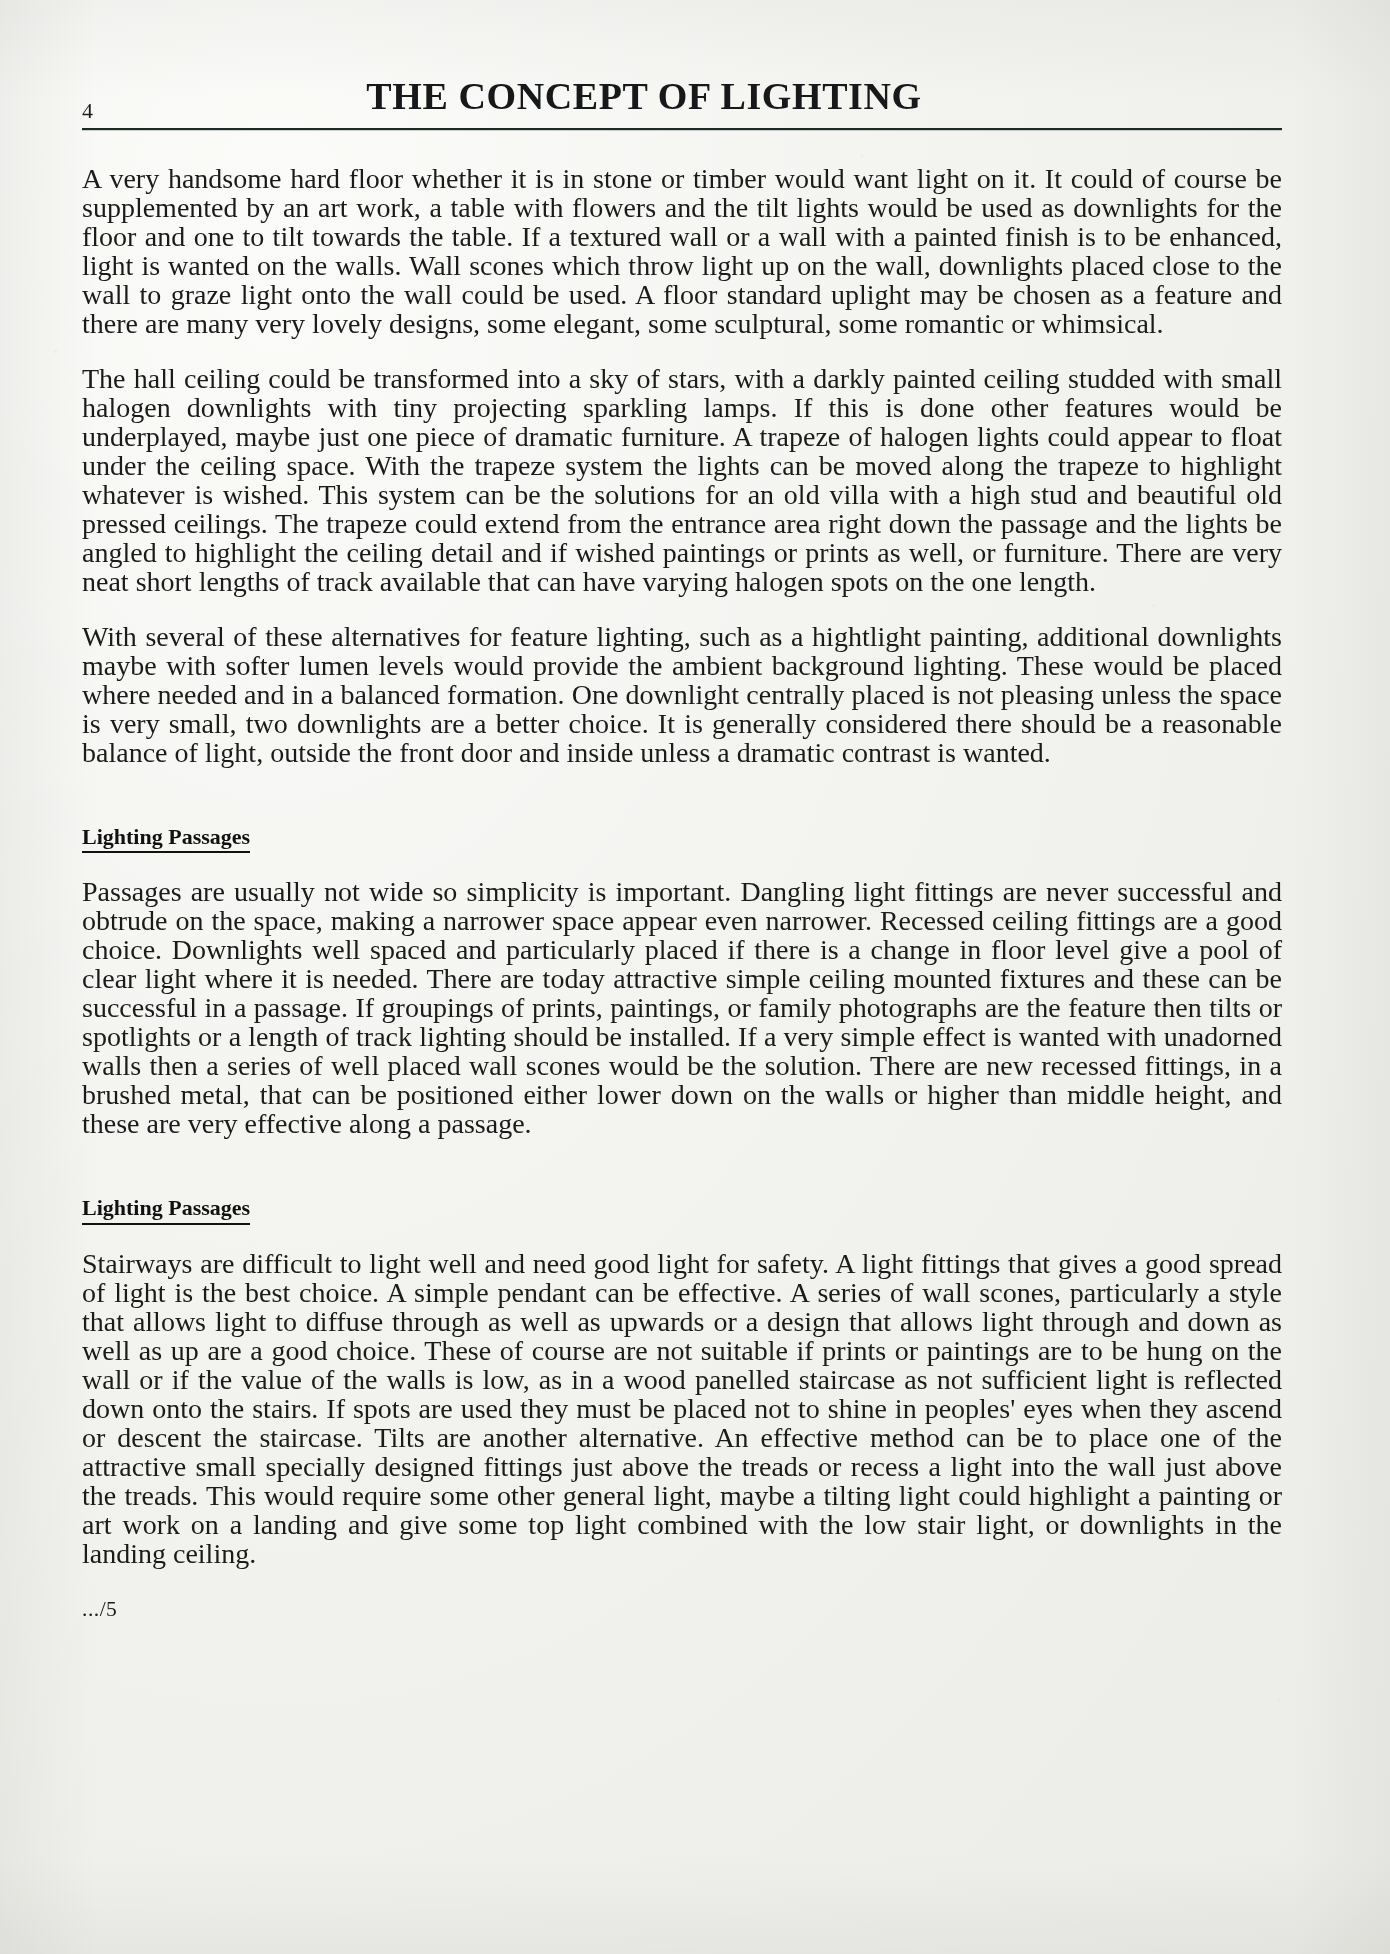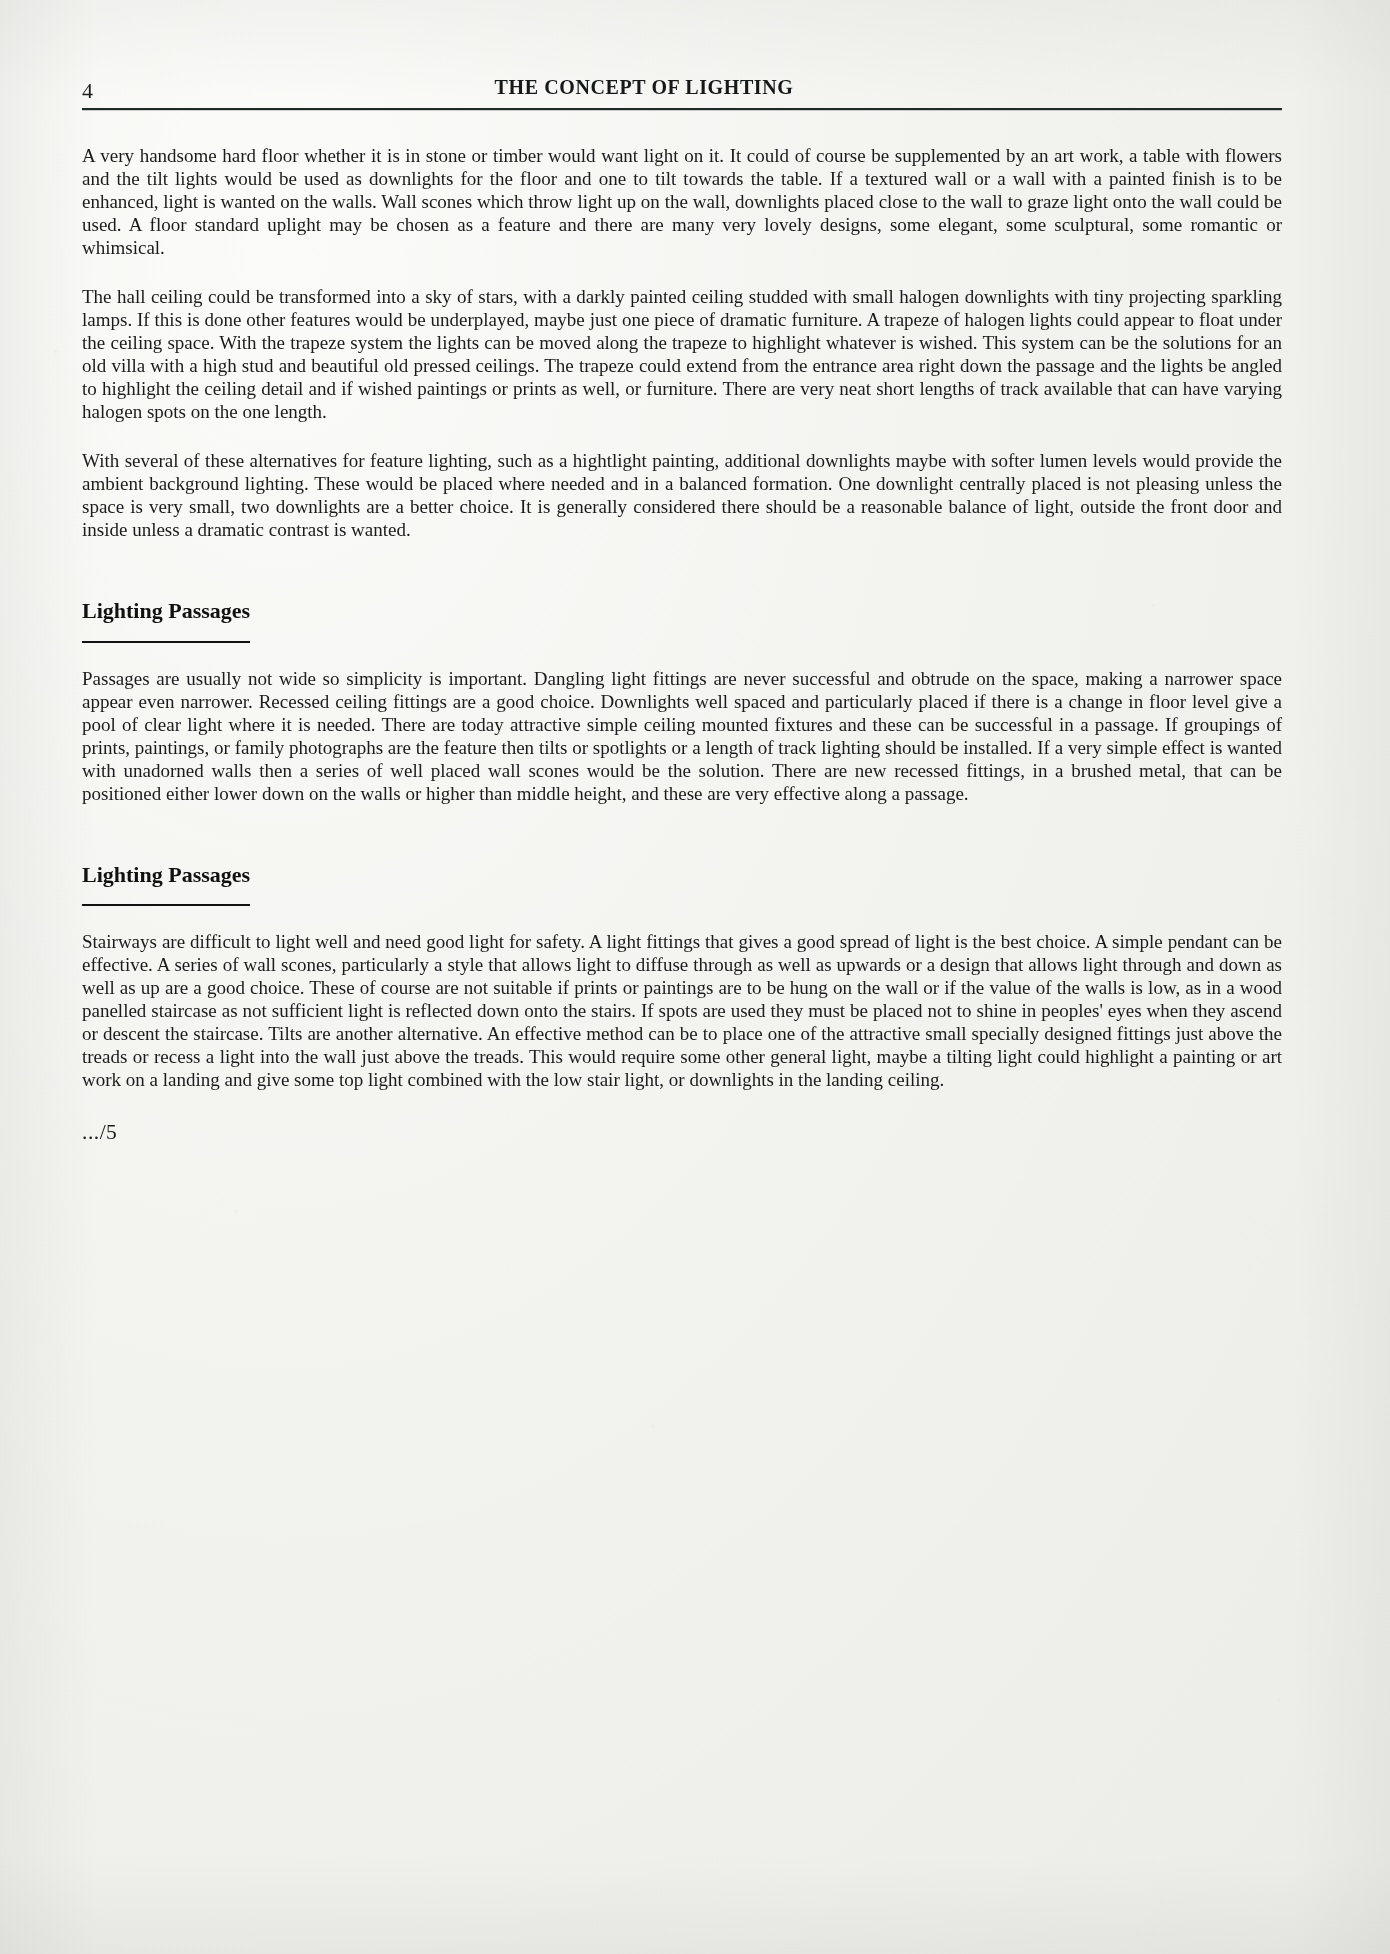--- a/index.html
+++ b/index.html
@@ -60,21 +60,21 @@
   }
 
   
   .header-block {
     position: relative;
     margin-bottom: 34px;
   }
   .doc-title {
     text-align: center;
     font-weight: bold;
-    font-size: 20px;
+    font-size: 38px;
     letter-spacing: .6px;
     color: #16181a;
     margin: 0 0 10px 0;
     padding-right: 76px;
     line-height: 1.1;
   }
   .page-number {
     position: absolute;
     left: 0;
     bottom: 6px;
@@ -86,36 +86,36 @@
     background: #1d2a28;
     margin-top: 6px;
     width: 100%;
     box-shadow: 0 0.5px 0 rgba(0,0,0,0.35);
   }
 
   
   p.para {
     text-align: justify;
     text-justify: inter-word;
-    font-size: 19px;
-    line-height: 23px;
+    font-size: 28px;
+    line-height: 29px;
     margin: 0 0 26px 0;
     color: #1b1b1b;
     hyphens: none;
   }
   p.para:last-of-type { margin-bottom: 0; }
 
   h2.section-heading {
     font-size: 22px;
     font-weight: bold;
     margin: 30px 0 24px 0;
     color: #111;
     display: inline-block;
     border-bottom: 2px solid #111;
-    padding-bottom: 16px;
+    padding-bottom: 1px;
     line-height: 1.25;
   }
   .heading-wrap { display: block; }
 
   .continuation {
     font-size: 21.5px;
     line-height: 30px;
     margin: 2px 0 0 0;
     color: #1b1b1b;
     letter-spacing: .5px;

